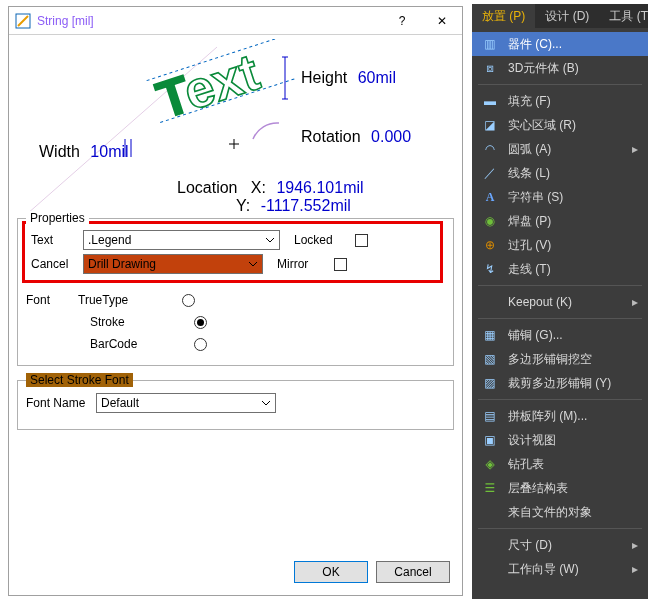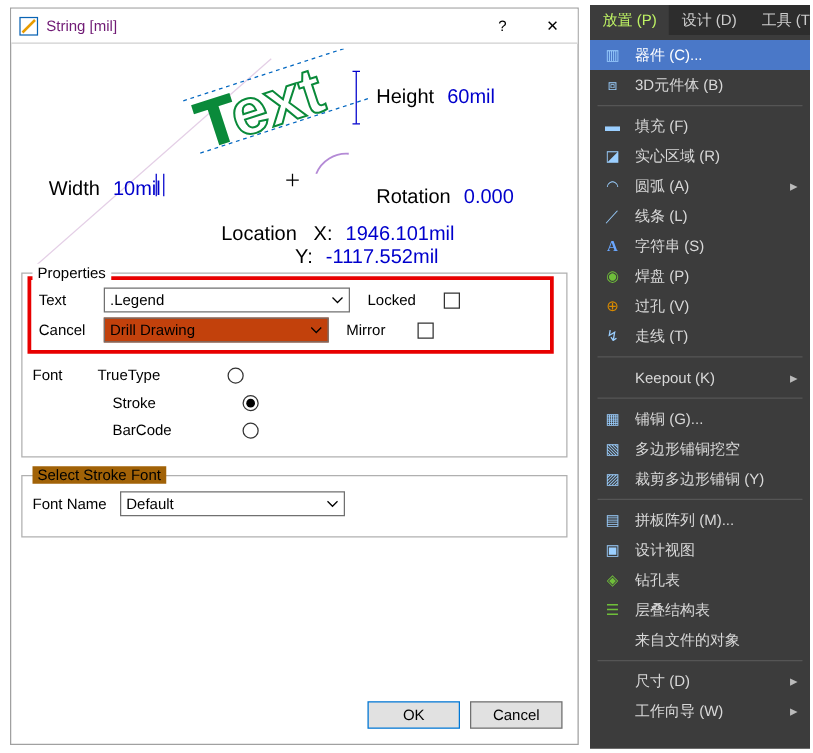--- a/index.html
+++ b/index.html
@@ -33,21 +33,21 @@
     display: flex;
     align-items: center;
     padding: 0 0 0 6px;
     user-select: none;
   }
   .titlebar .app-icon {
     width: 16px; height: 16px;
     margin-right: 6px;
     display:inline-block;
   }
-  .title-text { flex: 1; font-size: 12px; color:#701a75; }
+  .title-text { flex: 1; font-size: 12px; color:#8b5cf6; }
   .win-btns { display:flex; height:100%; }
   .win-btn {
     width: 40px; height: 100%;
     display:flex; align-items:center; justify-content:center;
     color:#000;
   }
 
   .dialog-body {
     flex:1;
     position:relative;
@@ -172,21 +172,21 @@
     height:24px;
     background:#2d2d2d;
     align-items:stretch;
   }
   .menu-tab {
     padding:0 10px;
     display:flex; align-items:center;
     color:#ccc;
     white-space:nowrap;
   }
-  .menu-tab.active { background:#3c3c3c; color:#bef264; }
+  .menu-tab.active { background:#3c3c3c; color:#eab308; }
   .menu-list { padding:4px 0; }
   .menu-item {
     height:24px;
     display:flex; align-items:center;
     padding-left:10px;
     gap:10px;
     cursor:default;
   }
   .menu-item.highlight { background:#4a78c8; color:#fff; }
   .menu-item .micon {
@@ -253,21 +253,21 @@
       </svg>
 
       <div class="lbl" style="left:284px; top:30px;">
         <span>Height</span>
         <span class="val-blue">60mil</span>
       </div>
       <div class="lbl" style="left:22px; top:104px;">
         <span>Width</span>
         <span class="val-blue">10mil</span>
       </div>
-      <div class="lbl" style="left:284px; top:110px;">
+      <div class="lbl" style="left:284px; top:89px;">
         <span>Rotation</span>
         <span class="val-blue">0.000</span>
       </div>
       <div class="lbl" style="left:160px; top:140px;">
         <span>Location</span>
         &nbsp;&nbsp;<span>X:</span>
         <span class="val-blue">1946.101mil</span>
       </div>
       <div class="lbl" style="left:219px; top:158px;">
         <span>Y:</span>

